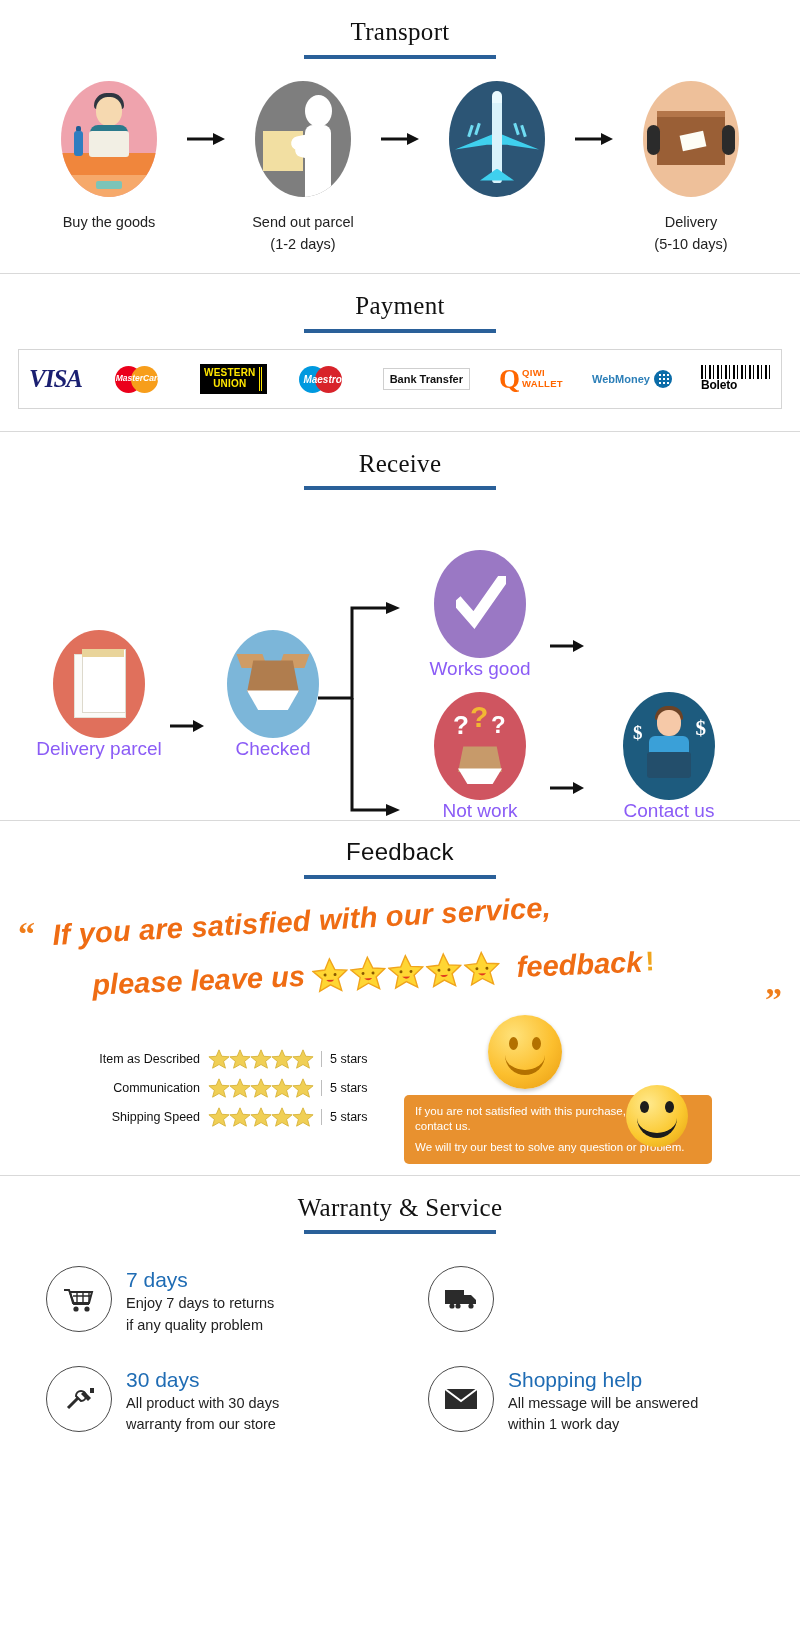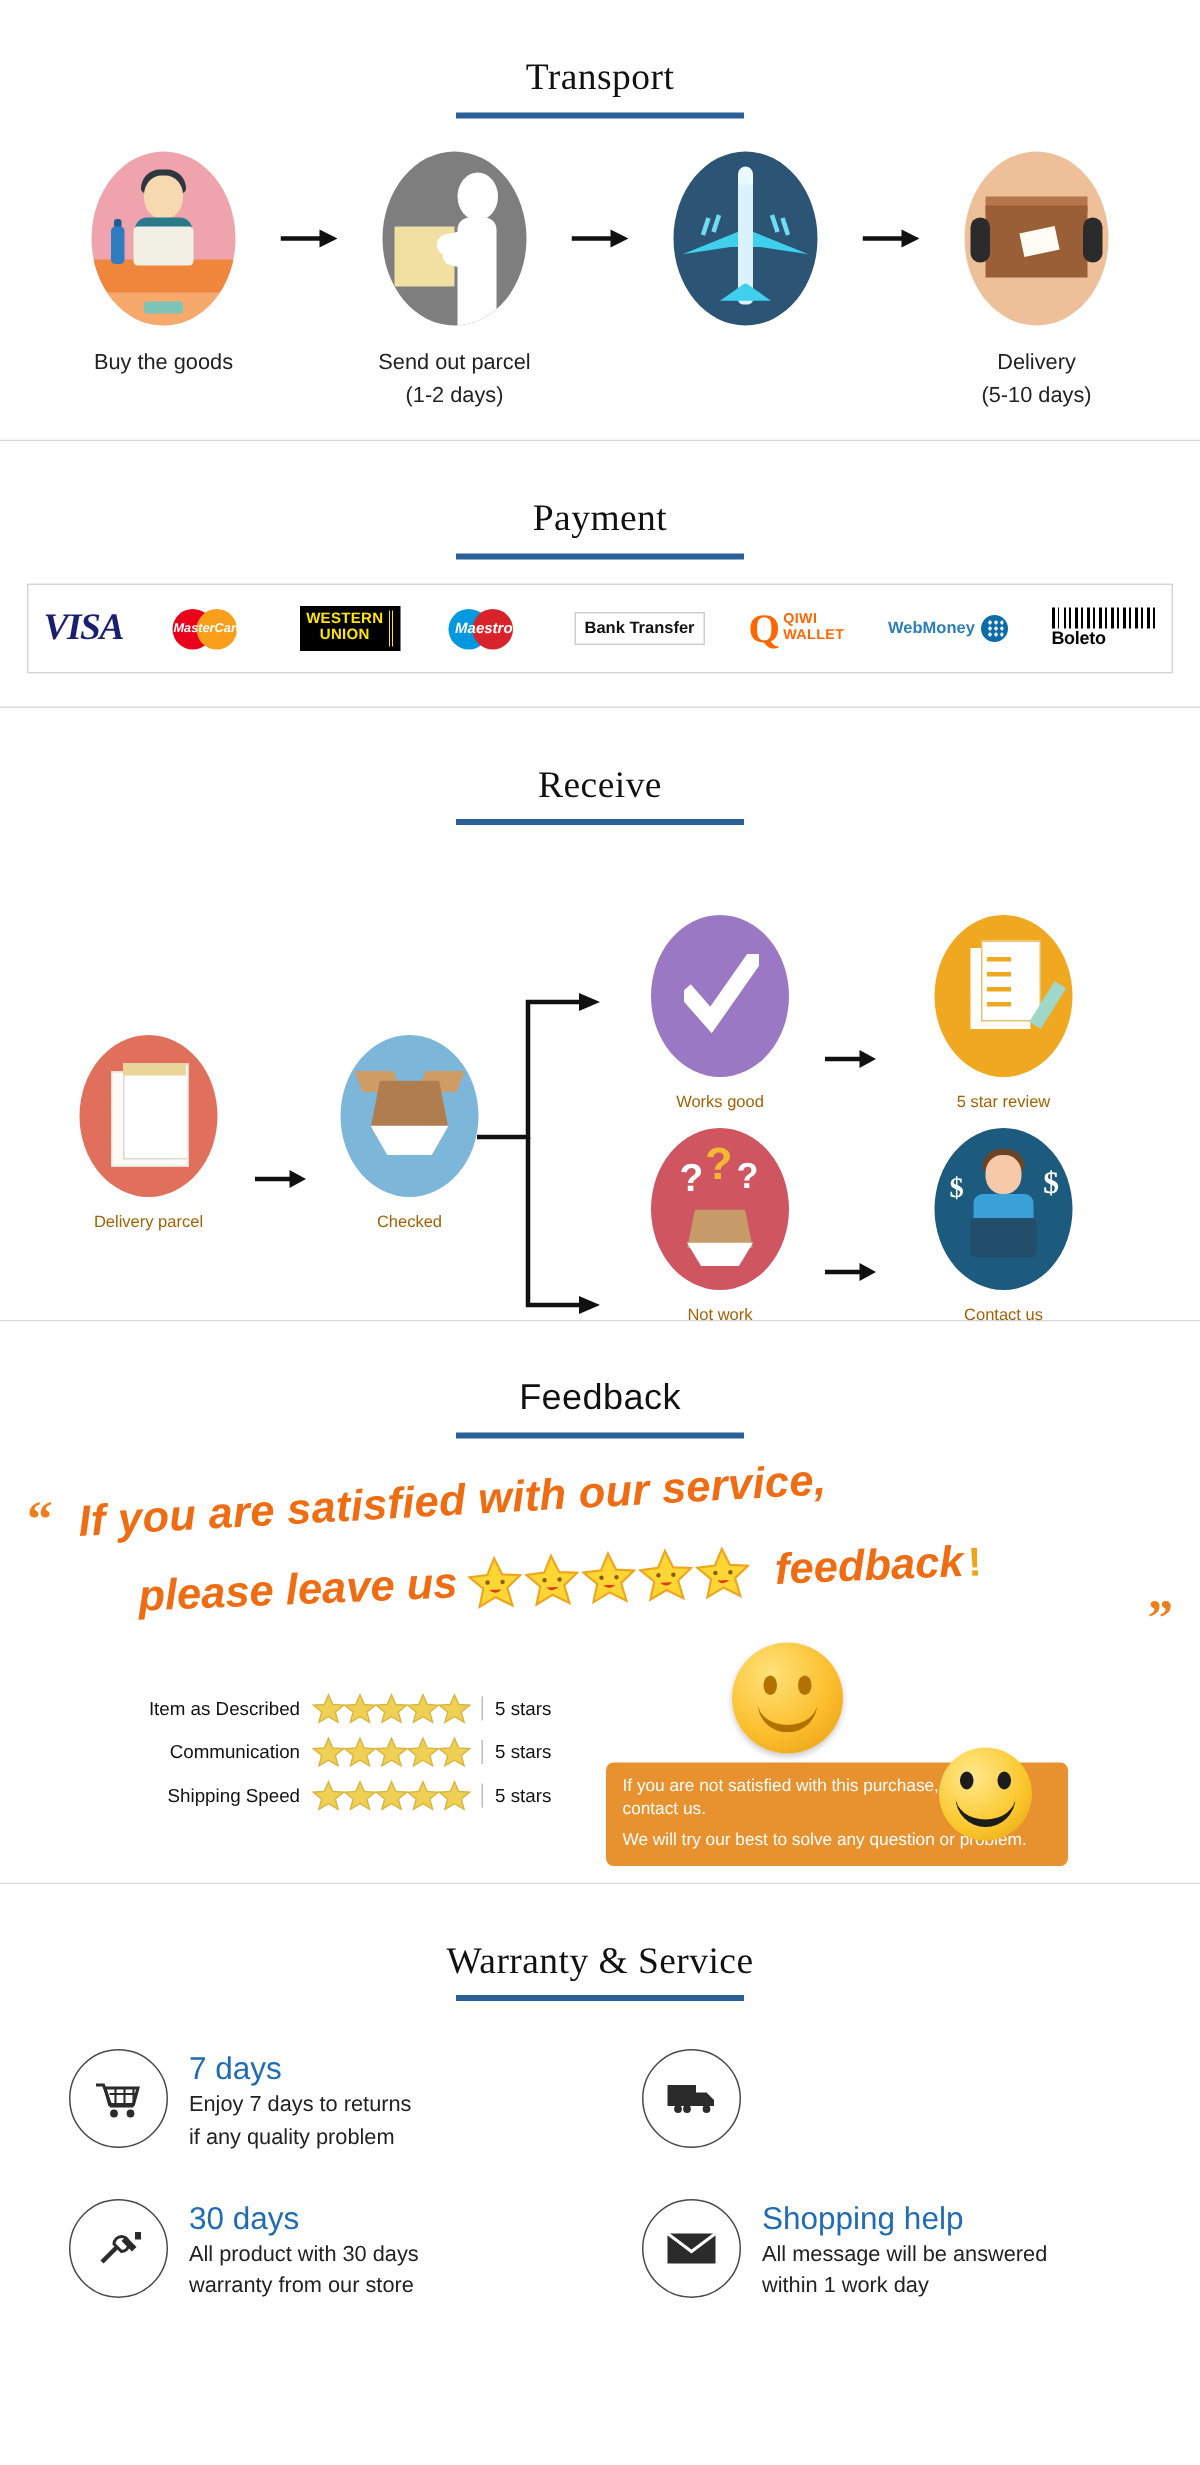--- a/index.html
+++ b/index.html
@@ -16,21 +16,20 @@
   .section{position:relative;background:#fff;}
   .sec-divider{height:1px;background:#d9d9d9;width:100%;}
   .sec-title-wrap{text-align:center;padding-top:18px;}
   .sec-title{
     font-family:"Liberation Serif", serif;
     font-size:25px;
     color:#111;
     letter-spacing:.3px;
     line-height:1.1;
     display:inline-block;
-    margin-top:20px;
   }
   .sec-title.sans{font-family:"Liberation Sans", sans-serif;font-size:24px;}
   .title-rule{
     width:192px;height:4px;background:#2a6099;
     margin:9px auto 0 auto;
   }
 
   
   .transport-row{
     display:flex;align-items:flex-start;justify-content:center;
@@ -119,21 +118,21 @@
   .wm .wmdot:after{content:"";position:absolute;left:4px;top:3px;width:11px;height:12px;
     background:radial-gradient(circle,#fff 1px,transparent 1.3px) 0 0/4px 4px;}
   .boleto{display:flex;flex-direction:column;align-items:flex-start;}
   .boleto .bbars{width:70px;height:14px;background:repeating-linear-gradient(90deg,#000 0 2px,#fff 2px 4px,#000 4px 5px,#fff 5px 8px);}
   .boleto .btxt{font-size:12px;font-weight:bold;color:#000;letter-spacing:-.2px;line-height:1.1;}
 
   
   .recv{position:relative;height:330px;}
   .rnode{position:absolute;text-align:center;width:150px;}
   .rcirc{width:92px;height:108px;border-radius:50%;margin:0 auto;position:relative;overflow:hidden;}
-  .rlabel{font-size:11px;color:#a16207;margin-top:11px;}
+  .rlabel{font-size:19px;color:#8b5cf6;}
   .rlabel.hand{font-family:"Liberation Sans",sans-serif;}
 
   .c-parcel{background:#e0705c;}
   .c-parcel .pk{position:absolute;left:50%;margin-left:-25px;top:24px;width:50px;height:62px;background:#fbfbf8;border:1px solid #e4e1d6;}
   .c-parcel .pk2{position:absolute;left:50%;margin-left:-17px;top:19px;width:42px;height:62px;background:#fff;border:1px solid #ddd9cc;}
   .c-parcel .pkTop{position:absolute;left:50%;margin-left:-17px;top:19px;width:42px;height:8px;background:#e9d49a;}
 
   .c-check{background:#7cb6d9;}
   .c-check .obox{position:absolute;left:50%;margin-left:-26px;top:30px;width:52px;height:32px;background:#b07d4e;
     clip-path:polygon(12% 0,88% 0,100% 100%,0 100%);}
@@ -427,32 +426,20 @@
         <div class="rlabel hand">Works good</div>
       </div>
 
       <div class="arrow" style="position:absolute;left:545px;top:98px;">
         <svg width="34" height="16" viewBox="0 0 34 16">
             <path d="M0 8h24" stroke="#111" stroke-width="3" fill="none"></path>
             <path d="M34 8l-11-6v12z" fill="#111"></path>
           </svg>
       </div>
 
-      <div class="rnode" style="left:594px;top:60px;">
-        <div class="rcirc c-review">
-          <div class="sheet"></div>
-            <div class="sheet2"></div>
-          <div class="ln" style="top:28px;"></div>
-            <div class="ln" style="top:38px;"></div>
-          <div class="ln" style="top:48px;"></div>
-            <div class="ln" style="top:58px;"></div>
-          <div class="pencil"></div>
-        </div>
-        <div class="rlabel hand">5 star review</div>
-      </div>
 
       <div class="rnode" style="left:405px;top:202px;">
         <div class="rcirc c-no">
           <div class="q1">?</div>
             <div class="q2">?</div>
             <div class="q3">?</div>
           <div class="nbox"></div>
             <div class="nbot"></div>
         </div>
         <div class="rlabel hand">Not work</div>

